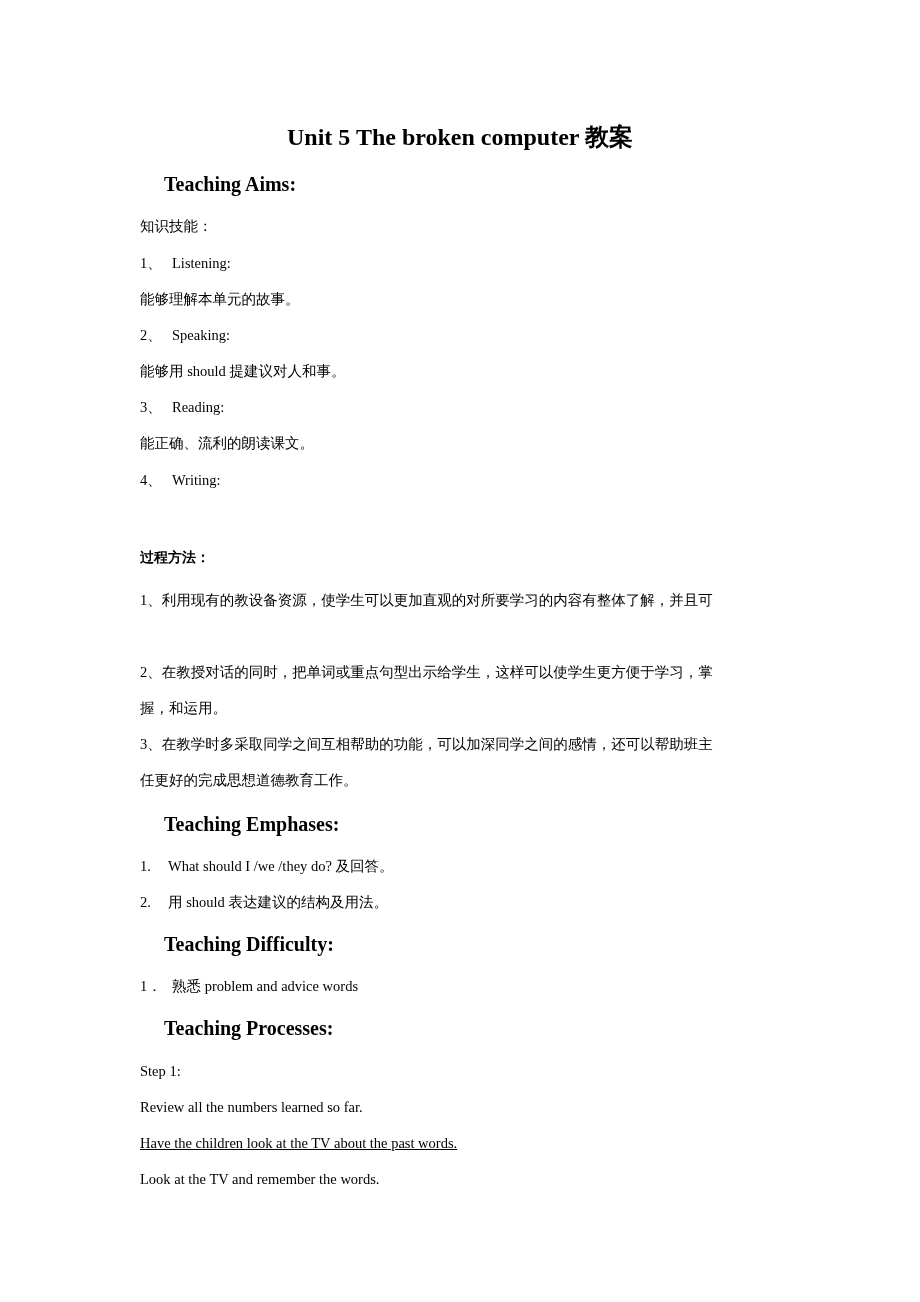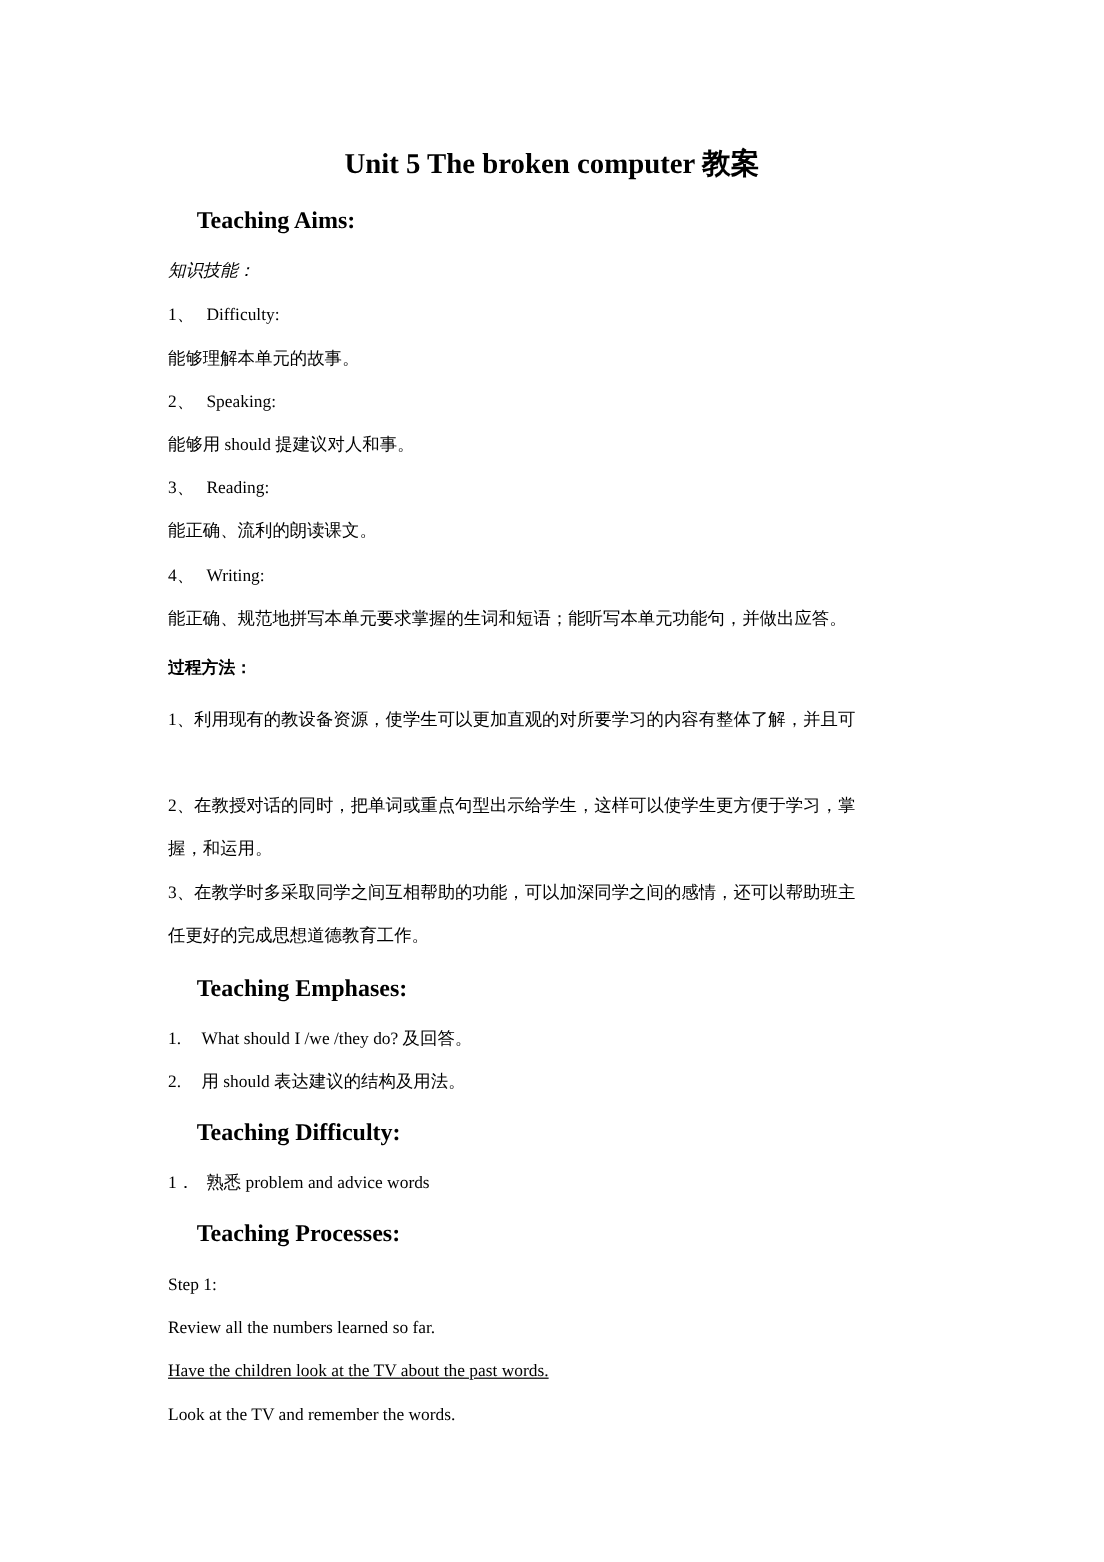--- a/index.html
+++ b/index.html
@@ -15,41 +15,40 @@
   .num2 { display: inline-block; width: 28px; }
 </style>
 </head>
 <body>
 
 <div class="page">
 
   <div class="abs title">Unit 5 The broken computer  教案</div>
 
   <div class="abs h2" style="top:170px;">Teaching Aims:</div>
-  <div class="abs p" style="top:216px;font-style:italic;">知识技能：</div>
+  <div class="abs p" style="top:216px;">知识技能：</div>
 
   <div class="abs p" style="top:253px;">
-    <span class="num">1、</span><span>Difficulty:</span>
+    <span class="num">1、</span><span>Listening:</span>
   </div>
   <div class="abs p" style="top:289px;">能够理解本单元的故事。</div>
 
   <div class="abs p" style="top:325px;">
     <span class="num">2、</span><span>Speaking:</span>
   </div>
   <div class="abs p" style="top:361px;">能够用 should  提建议对人和事。</div>
 
   <div class="abs p" style="top:397px;">
     <span class="num">3、</span><span>Reading:</span>
   </div>
   <div class="abs p" style="top:433px;">能正确、流利的朗读课文。</div>
 
   <div class="abs p" style="top:470px;">
     <span class="num">4、</span><span>Writing:</span>
   </div>
-  <div class="abs p" style="top:506px;">能正确、规范地拼写本单元要求掌握的生词和短语；能听写本单元功能句，并做出应答。</div>
 
   <div class="abs h2cn" style="top:543px;">过程方法：</div>
   <div class="abs p" style="top:590px;">1、利用现有的教设备资源，使学生可以更加直观的对所要学习的内容有整体了解，并且可</div>
   <div class="abs p" style="top:662px;">2、在教授对话的同时，把单词或重点句型出示给学生，这样可以使学生更方便于学习，掌</div>
   <div class="abs p" style="top:698px;">握，和运用。</div>
   <div class="abs p" style="top:734px;">3、在教学时多采取同学之间互相帮助的功能，可以加深同学之间的感情，还可以帮助班主</div>
   <div class="abs p" style="top:770px;">任更好的完成思想道德教育工作。</div>
 
   <div class="abs h2" style="top:810px;">Teaching Emphases:</div>
   <div class="abs p" style="top:856px;">

